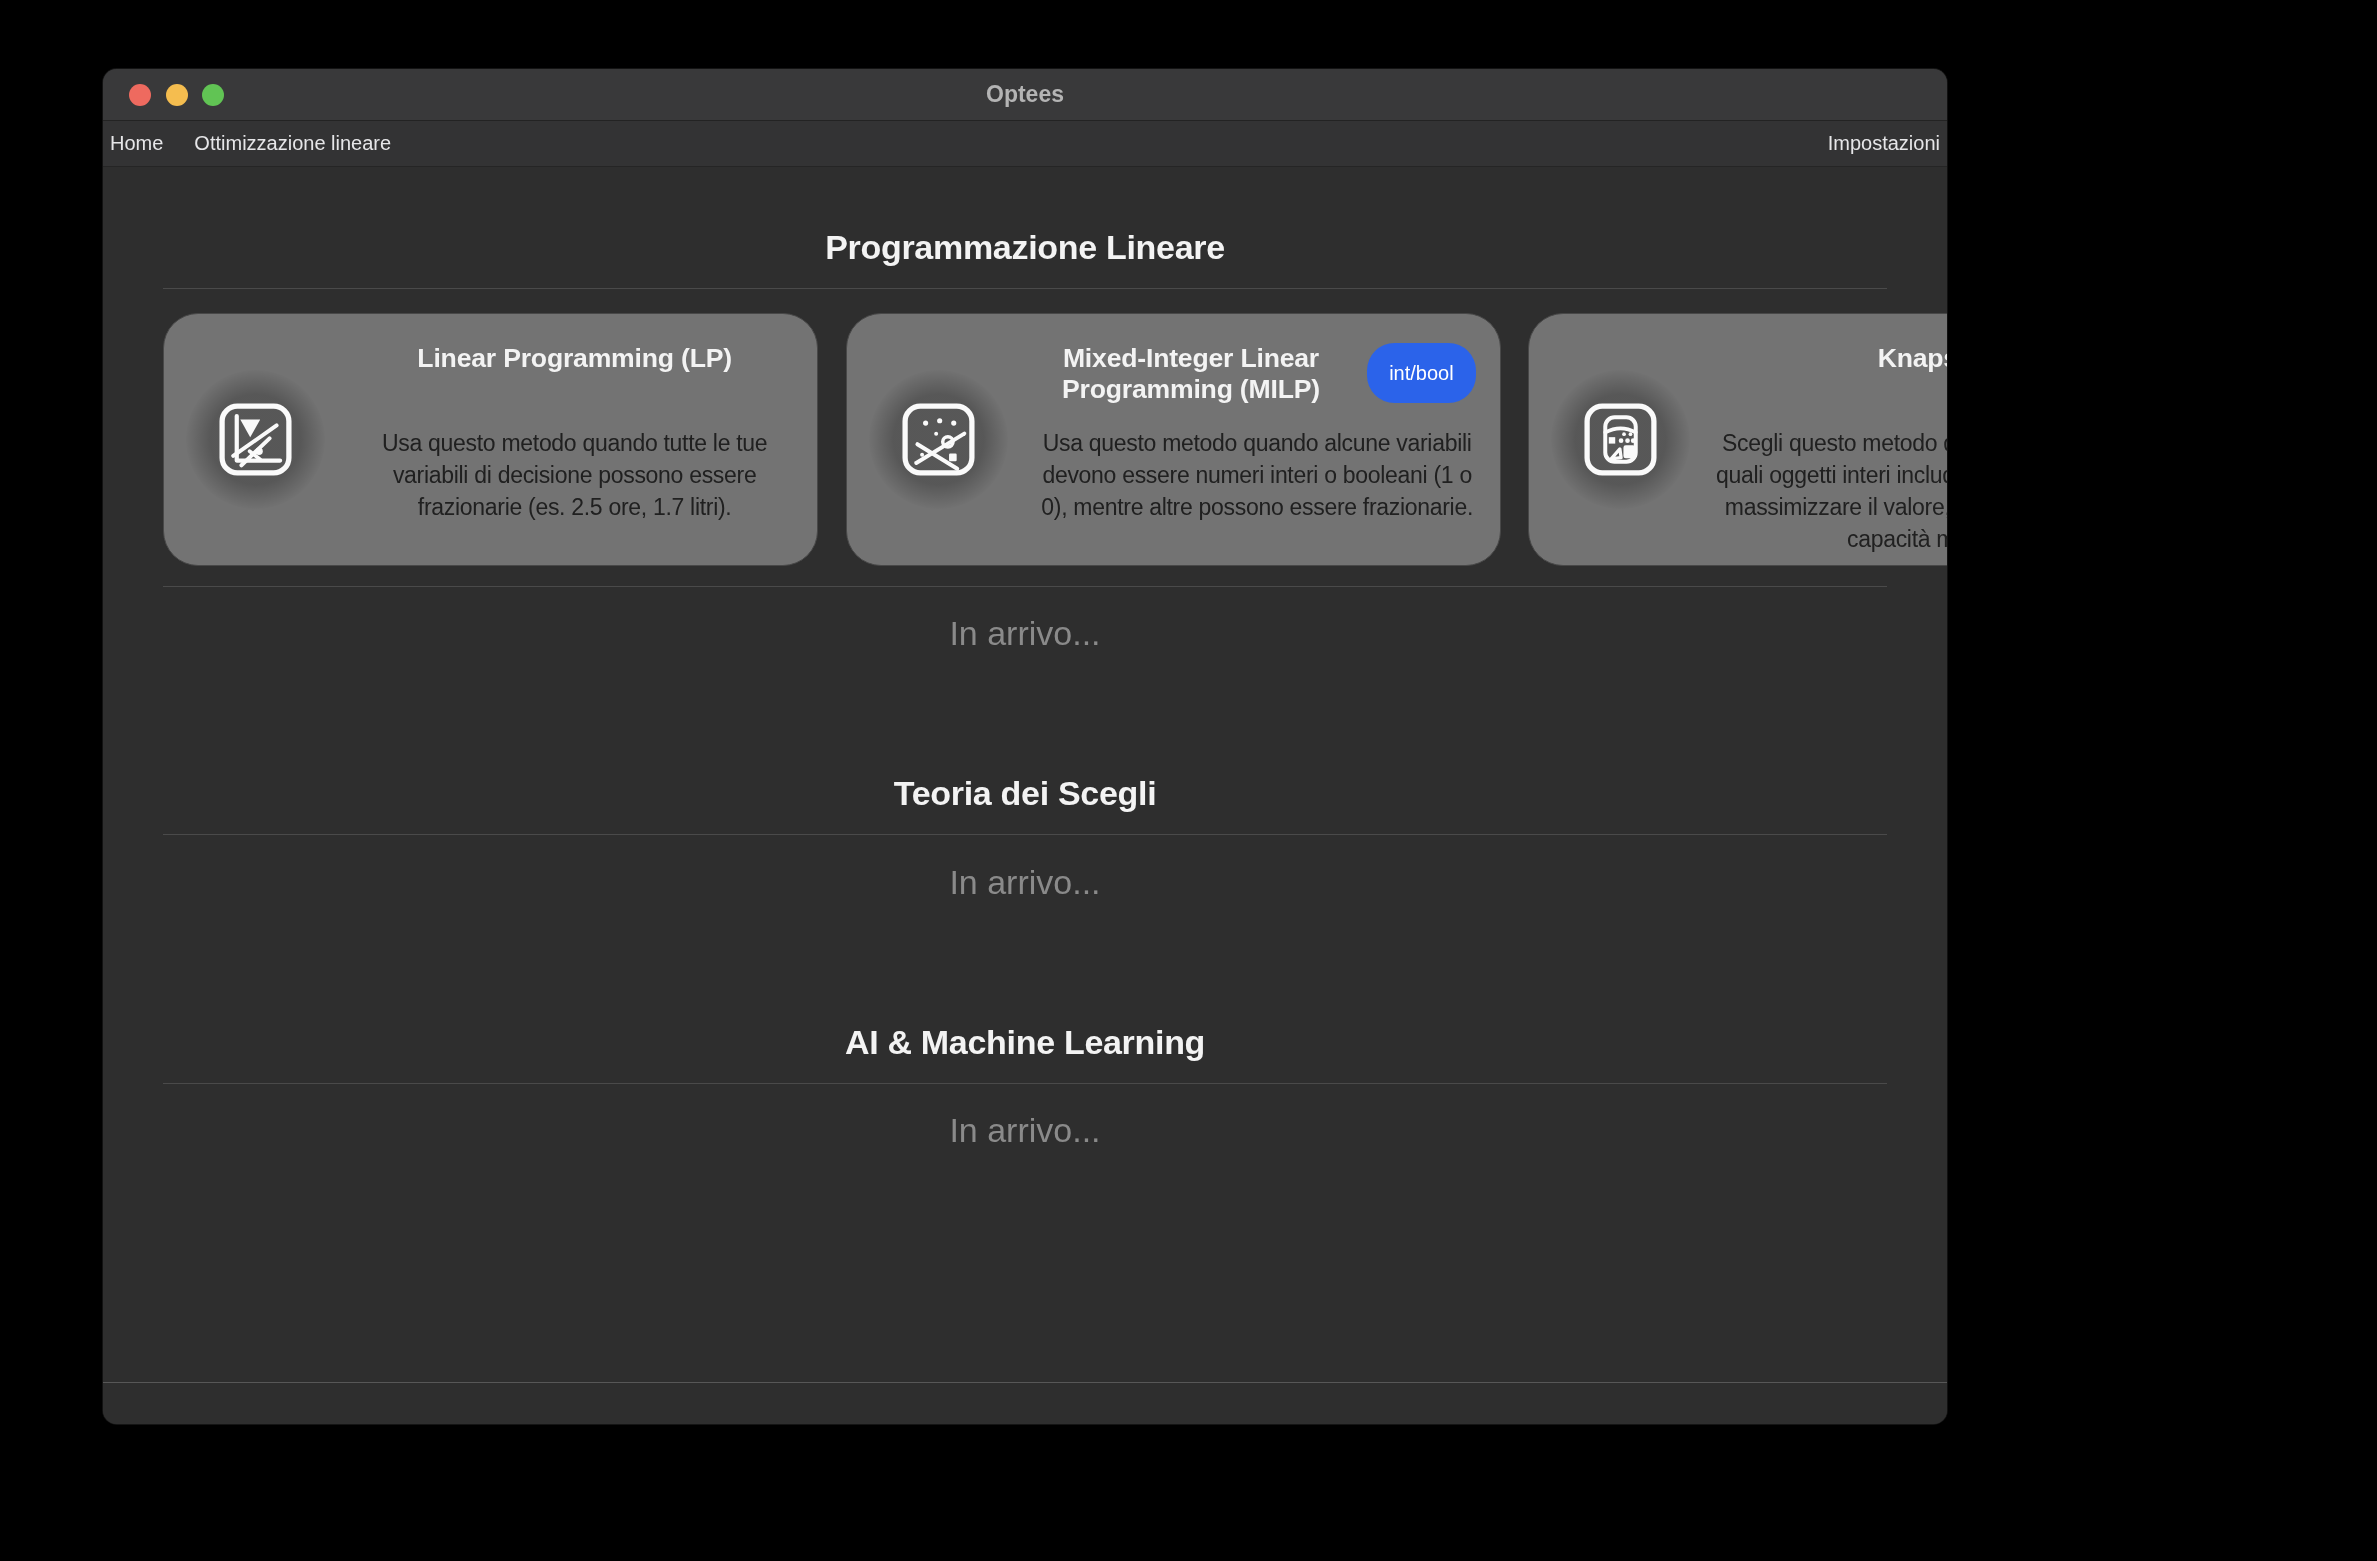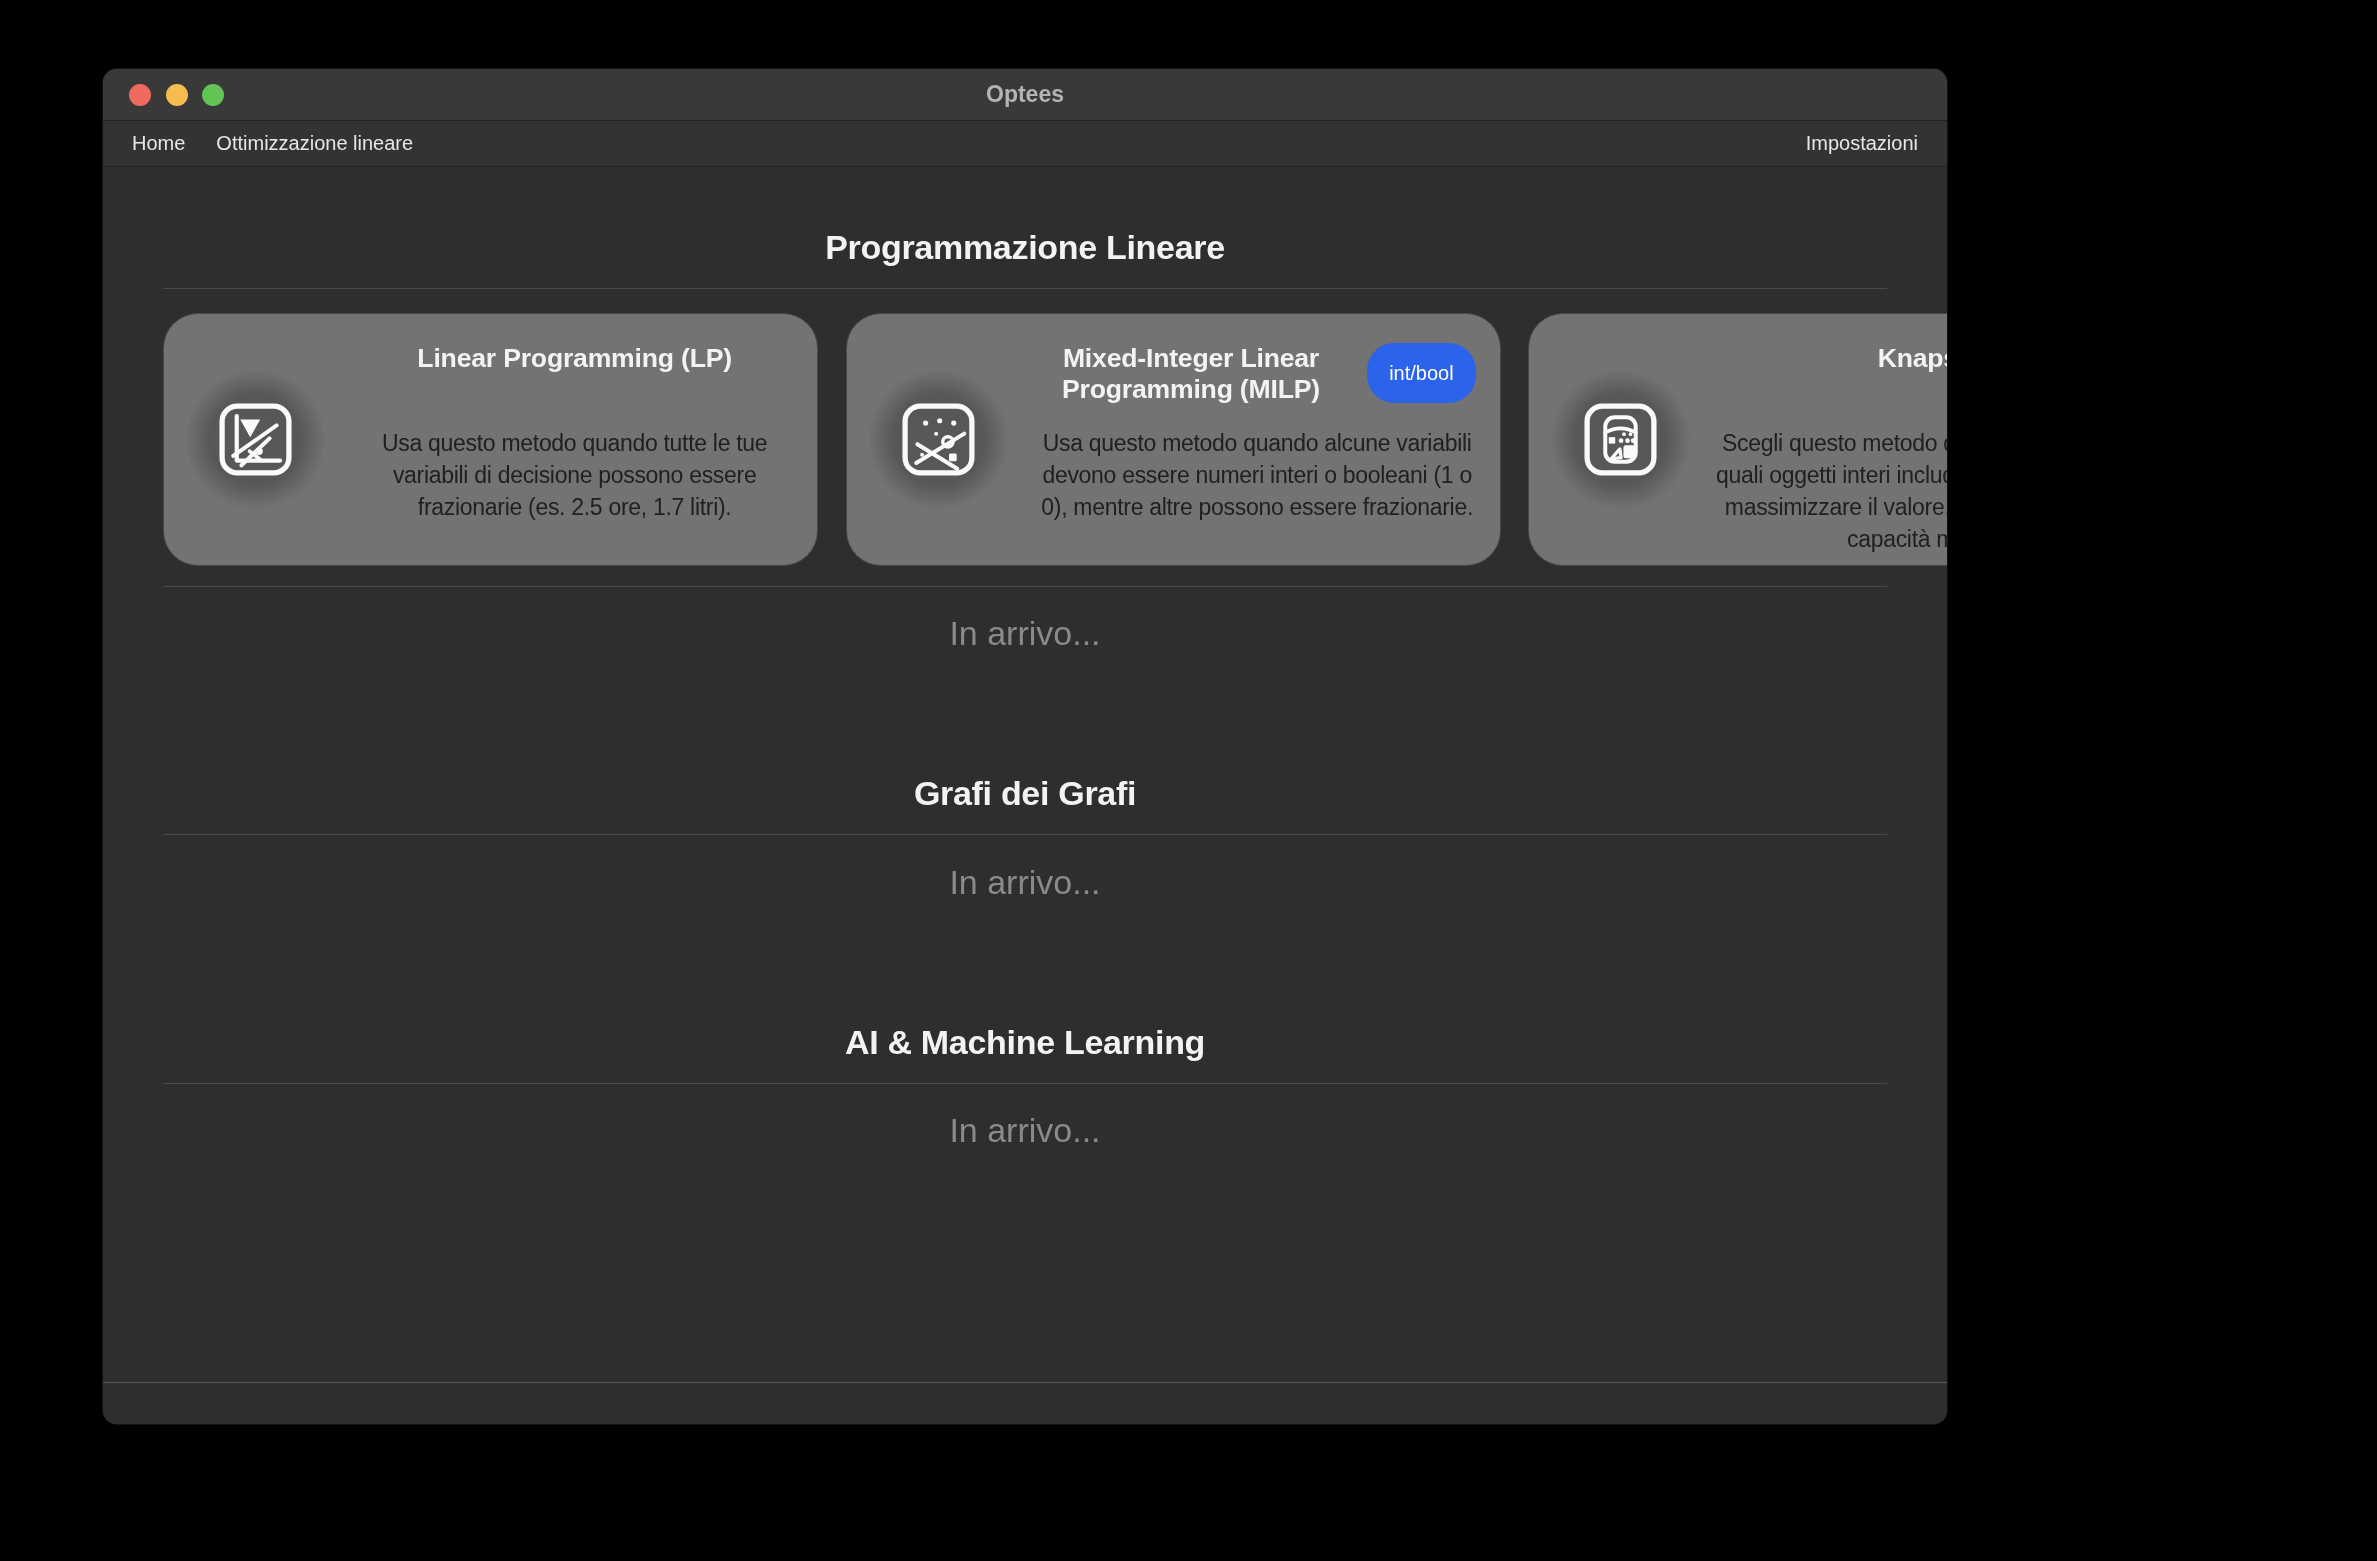--- a/index.html
+++ b/index.html
@@ -37,21 +37,21 @@
     position: absolute; left: 0; right: 0; text-align: center;
     font-size: 23px; font-weight: bold; color: #b4b4b4;
     pointer-events: none;
   }
 
   
   .menubar {
     height: 46px; background: #333334;
     border-bottom: 0.9px solid #252525;
     display: flex; align-items: center;
-    padding: 0 29px; gap: 31px;
+    padding: 0 7px; gap: 31px;
     font-size: 20px; color: #e6e6e8;
   }
   .menu-item { cursor: default; }
   .menu-right { margin-left: auto; }
 
   
   .content { padding: 0 60px; text-align: center; }
   .section-title {
     margin: 0; font-size: 34px; font-weight: bold;
     color: #f3f3f3; letter-spacing: -0.3px; line-height: 42px;
@@ -202,21 +202,21 @@
           </div>
           <div class="card-desc">Scegli questo metodo quando devi decidere quali oggetti interi includere in un insieme per massimizzare il valore, senza superare una capacità massima.</div>
         </div>
       </div>
 
     </div>
 
     <div class="divider"></div>
     <div class="placeholder">In arrivo...</div>
 
-    <h2 class="section-title mt-section">Grafi dei Grafi</h2>
+    <h2 class="section-title mt-section">Teoria dei Scegli</h2>
     <div class="divider"></div>
     <div class="placeholder">In arrivo...</div>
 
     <h2 class="section-title mt-section">AI &amp; Machine Learning</h2>
     <div class="divider"></div>
     <div class="placeholder">In arrivo...</div>
 
   </div>
 
   <div class="footer"></div>

